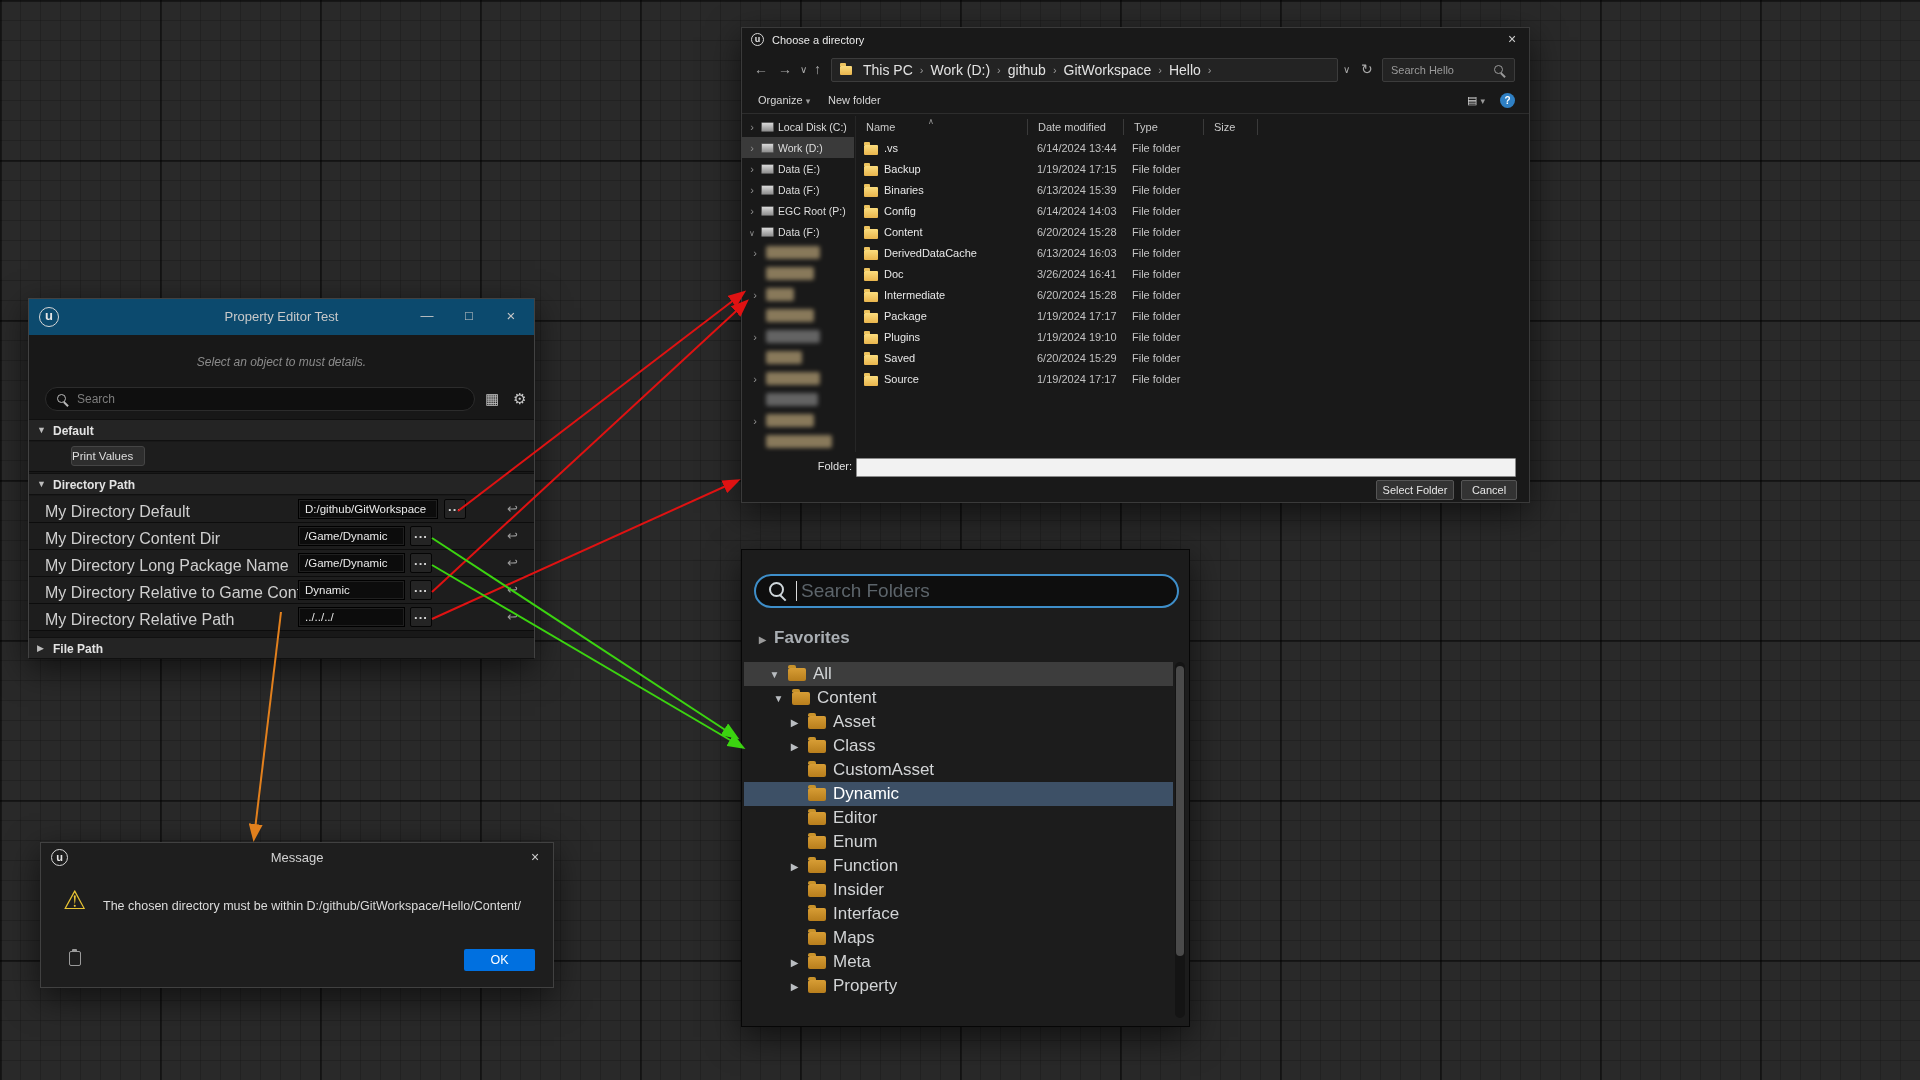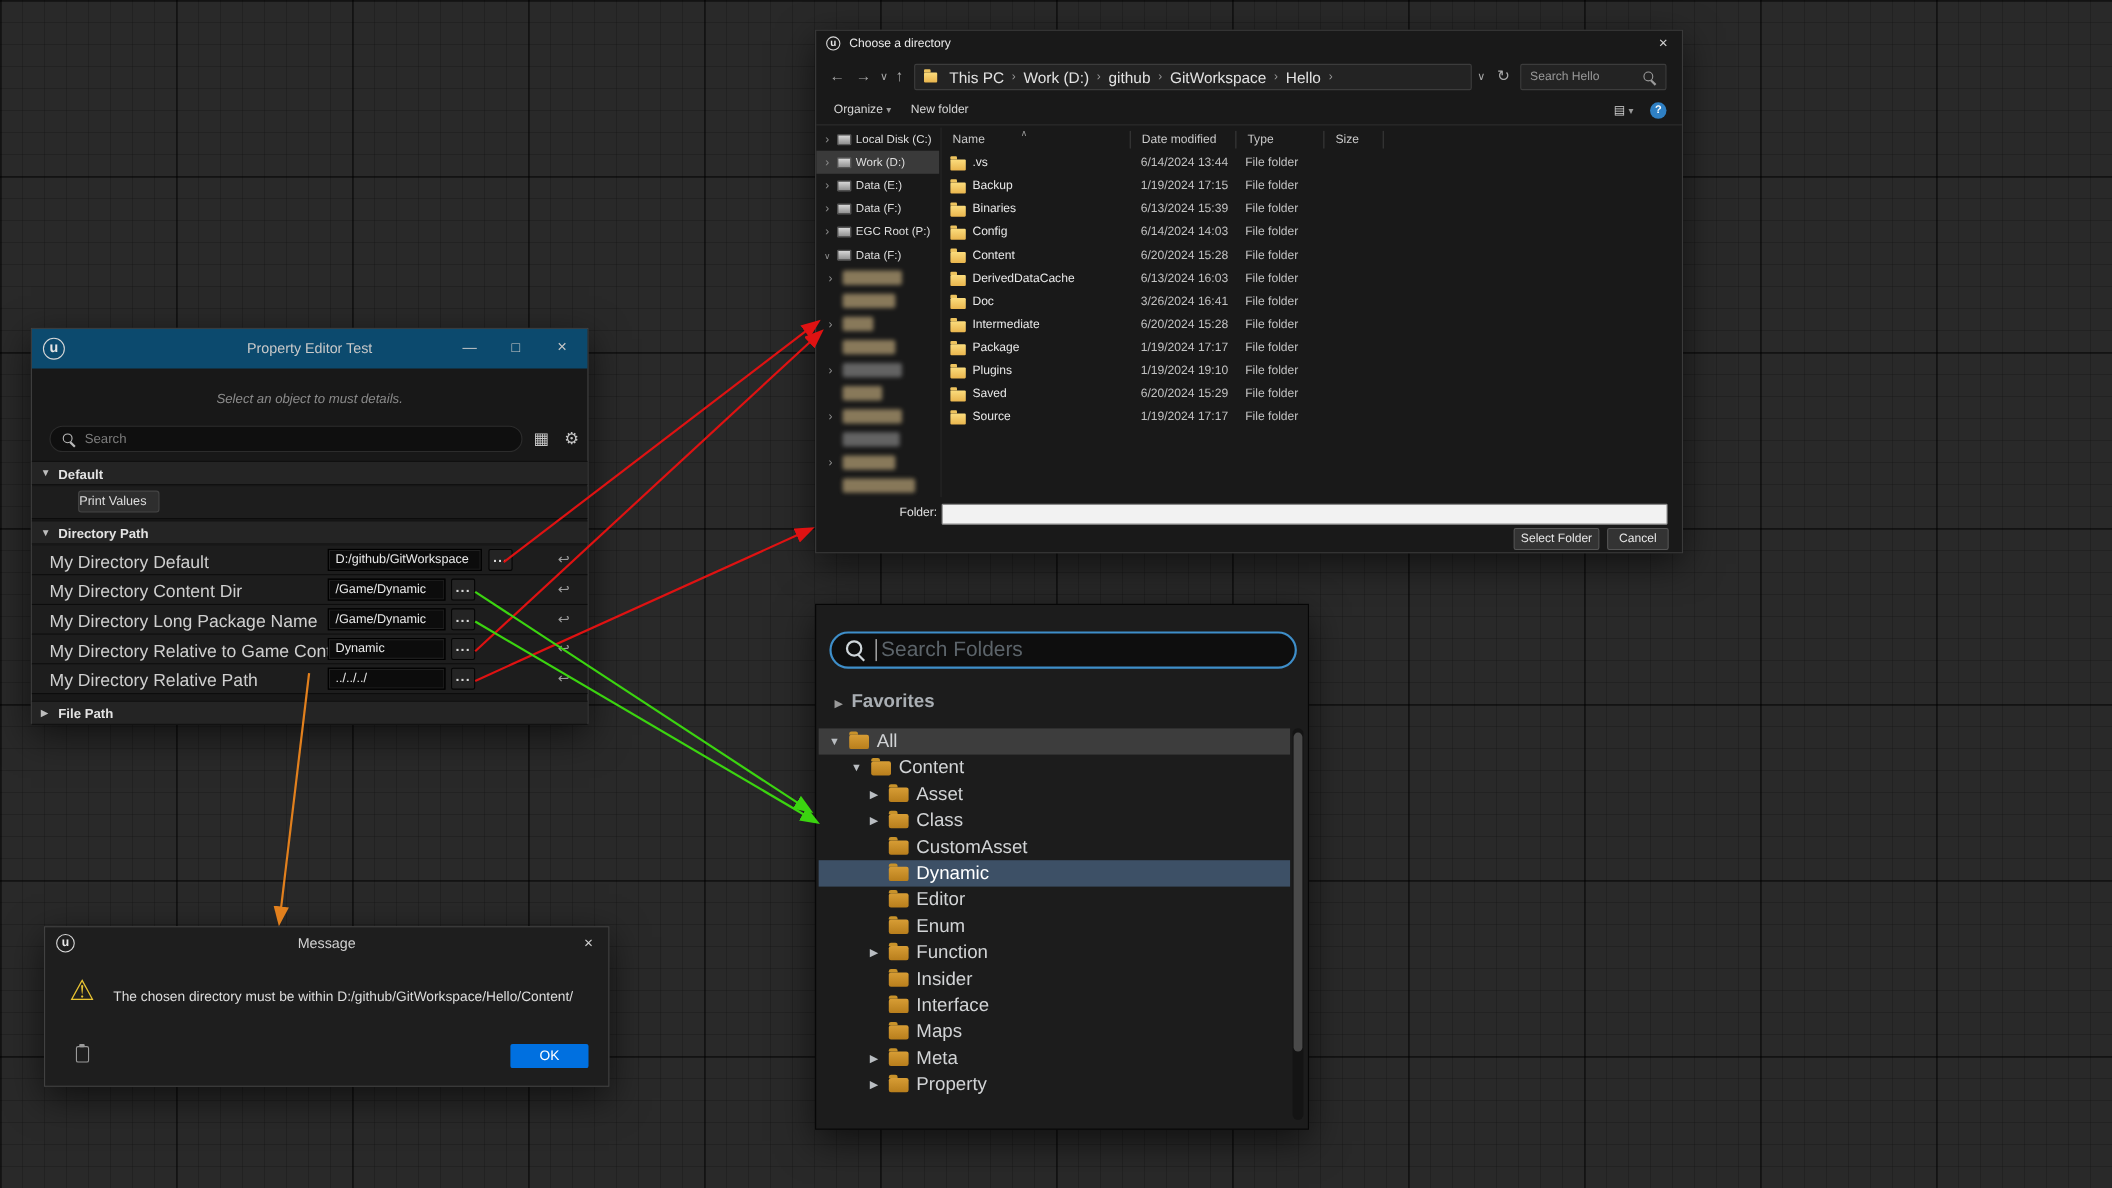--- a/index.html
+++ b/index.html
@@ -107,21 +107,21 @@
   .pk-fav .tri{position:absolute;left:14px;top:8px;color:#9a9a9a;font-size:10px}
   .fav-label{position:absolute;left:32px;top:2px;font-size:17px;font-weight:bold;color:#a9aeb3}
   .pk-tree{position:absolute;left:2px;right:16px;top:112px;bottom:6px;overflow:hidden}
   .pk-row{position:relative;height:24px;display:flex;align-items:center;gap:7px;color:#d2d4d6;font-size:17px;white-space:nowrap}
   .pk-arrow{width:13px;font-size:10px;color:#b9bdc1;text-align:center;flex:none}
   .m-arrow-down::before{content:"▼"}
   .m-arrow-right::before{content:"▶"}
   .m-arrow-none{visibility:hidden}
   .pk-folder{position:relative;width:18px;height:13px;background:linear-gradient(#d79d35,#b87e1c);border-radius:2px;flex:none}
   .pk-folder::before{content:"";position:absolute;left:0;top:-3px;width:8px;height:3px;background:#c8922a;border-radius:2px 2px 0 0}
-  .m-level-0{padding-left:8px}
+  .m-level-0{padding-left:24px}
   .m-level-1{padding-left:28px}
   .m-level-2{padding-left:44px}
   .m-highlight-hover{background:#3d3d3d}
   .m-highlight-selected{background:#3d5066;color:#fff}
   .pk-scroll{position:absolute;right:4px;top:112px;bottom:8px;width:10px;background:#141414;border-radius:5px}
   .pk-thumb{position:absolute;left:1px;right:1px;top:4px;height:290px;background:#4a4a4a;border-radius:4px}
 
   
   .msg{left:40px;top:842px;width:514px;height:146px;background:#1e1e1e;border:1px solid #414141}
   .m-titlebar{position:relative;height:30px}

